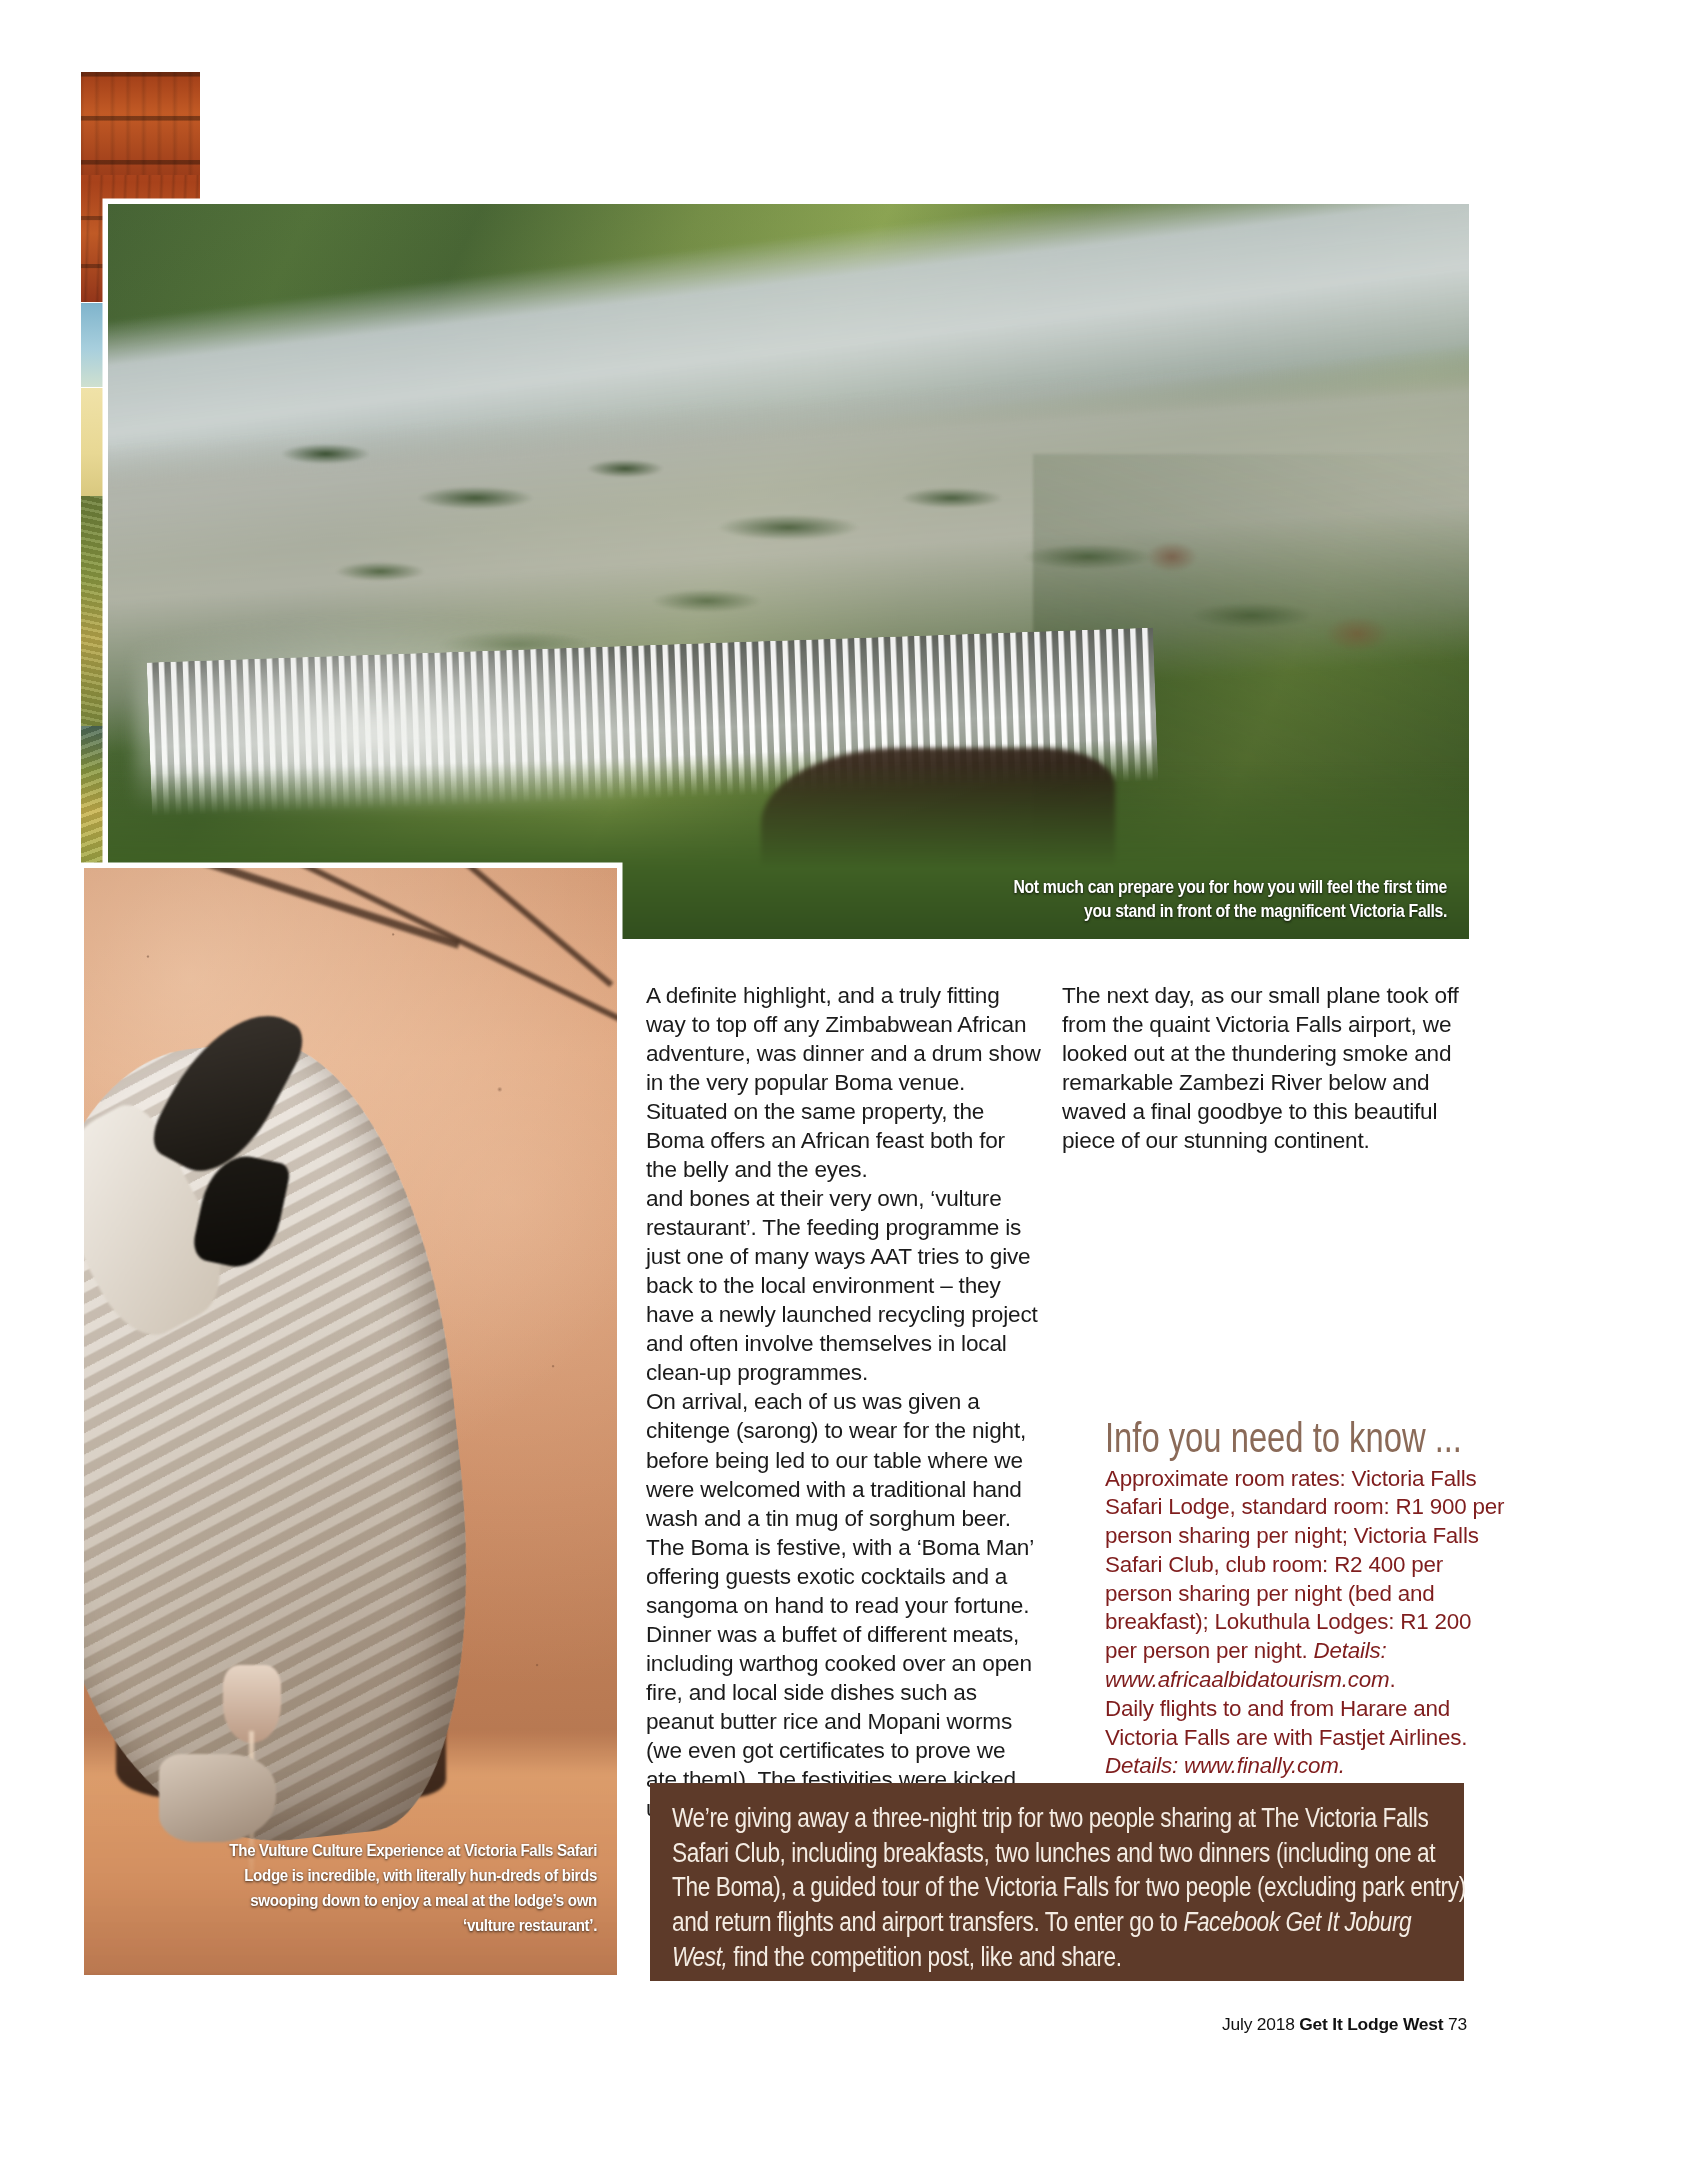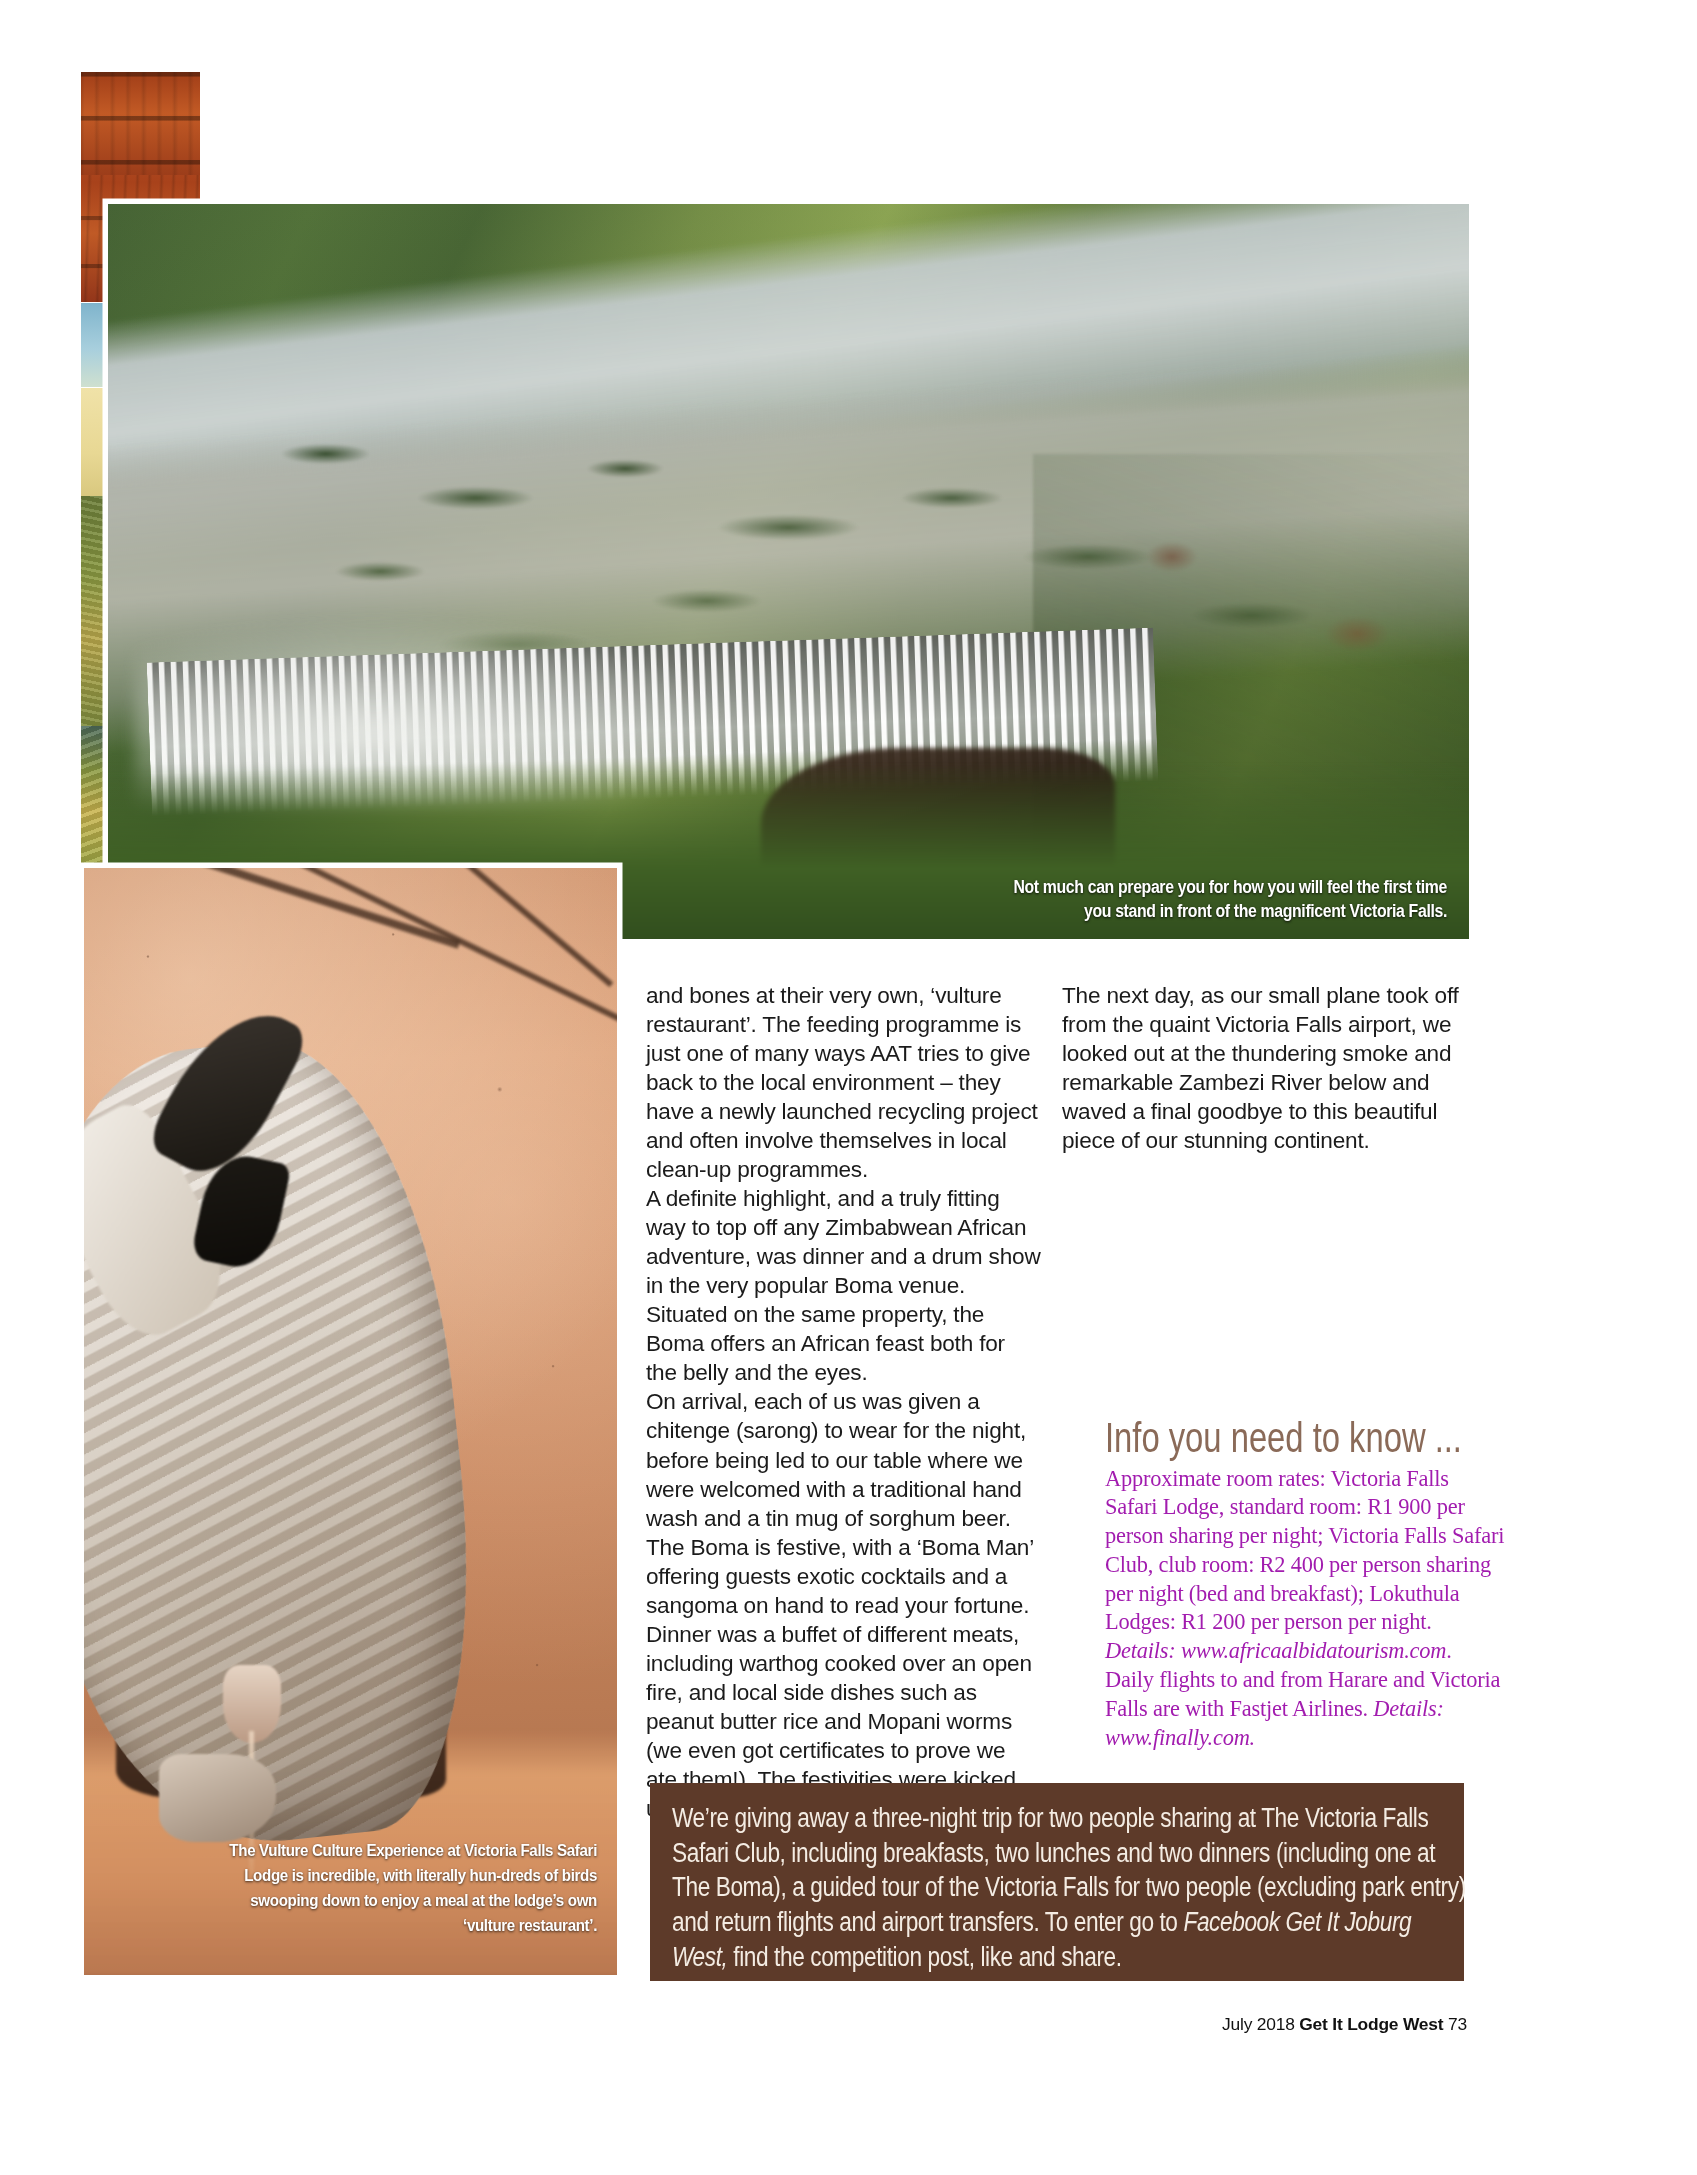--- a/index.html
+++ b/index.html
@@ -395,24 +395,24 @@
     line-height: 1.0;
     font-weight: normal;
     color: #8a6a58;
     letter-spacing: 0px;
     transform: scaleX(0.78);
     transform-origin: left center;
     margin: 0 0 5.5px 0;
     white-space: nowrap;
   }
   .info-body {
-    font-family: Liberation Serif, serif;
+    font-family: Liberation Sans, sans-serif;
     font-size: 22.4px;
     line-height: 1.285;
-    color: #a21caf;
+    color: #7f1d1d;
     letter-spacing: -0.2px;
   }
   .info-body i { font-style: italic; }
 
   
   .comp-box {
     position: absolute;
     left: 650px; top: 1783px;
     width: 814px; height: 198px;
     background: #5d3a29;
@@ -487,22 +487,22 @@
     <div class="vulture-wing-tip"></div>
     <div class="vulture-neck"></div>
     <div class="vulture-head"></div>
     <div class="vulture-beak"></div>
     <div class="vulture-drip"></div>
     <div class="vulture-feet"></div>
     <div class="vulture-caption">The Vulture Culture Experience at Victoria Falls Safari Lodge is incredible, with literally hun-dreds of birds swooping down to enjoy a meal at the lodge’s own ‘vulture restaurant’.</div>
   </div>
 
   <div class="col col-left">
+    <p>A definite highlight, and a truly fitting way to top off any Zimbabwean African adventure, was dinner and a drum show in the very popular Boma venue. Situated on the same property, the Boma offers an African feast both for the belly and the eyes.</p>
     <p>and bones at their very own, ‘vulture restaurant’. The feeding programme is just one of many ways AAT tries to give back to the local environment – they have a newly launched recycling project and often involve themselves in local clean-up programmes.</p>
-    <p>A definite highlight, and a truly fitting way to top off any Zimbabwean African adventure, was dinner and a drum show in the very popular Boma venue. Situated on the same property, the Boma offers an African feast both for the belly and the eyes.</p>
     <p>On arrival, each of us was given a chitenge (sarong) to wear for the night, before being led to our table where we were welcomed with a traditional hand wash and a tin mug of sorghum beer. The Boma is festive, with a ‘Boma Man’ offering guests exotic cocktails and a sangoma on hand to read your fortune. Dinner was a buffet of different meats, including warthog cooked over an open fire, and local side dishes such as peanut butter rice and Mopani worms (we even got certificates to prove we ate them!). The festivities were kicked up a notch</p>
   </div>
 
   <div class="col col-right">
     <p>The next day, as our small plane took off from the quaint Victoria Falls airport, we looked out at the thundering smoke and remarkable Zambezi River below and waved a final goodbye to this beautiful piece of our stunning continent.</p>
   </div>
 
   <div class="info-block">
     <div class="info-heading">Info you need to know ...</div>
     <div class="info-body">

